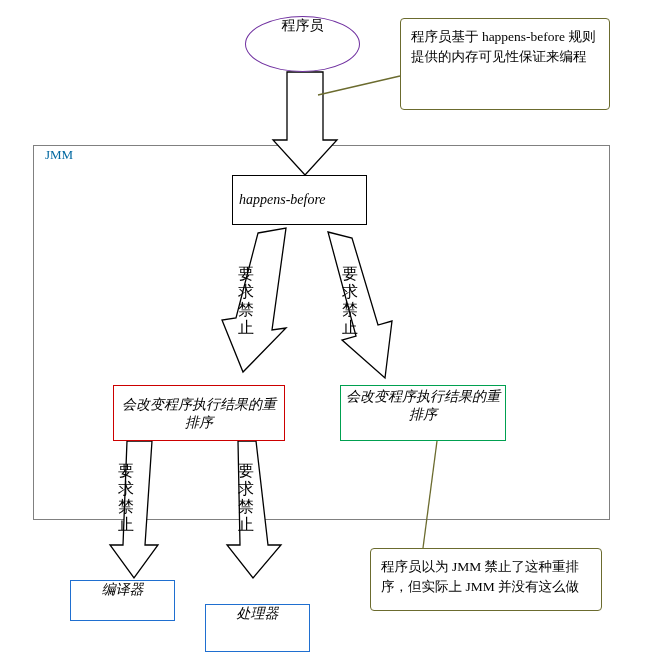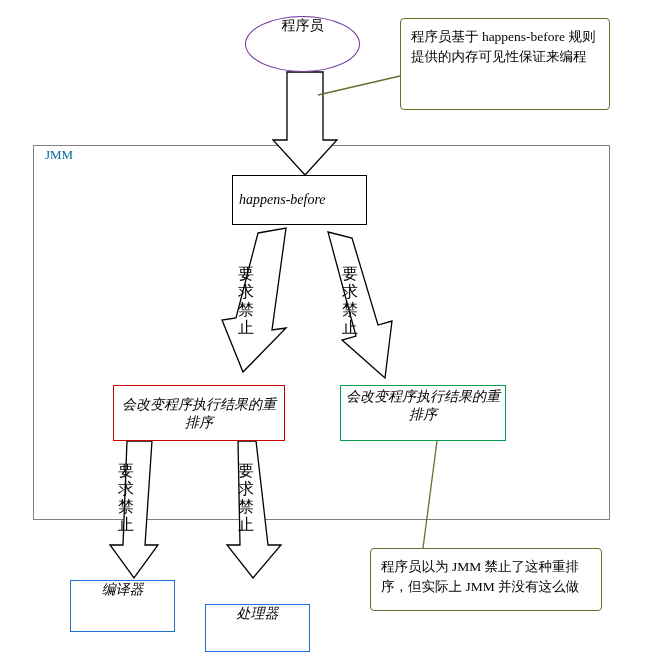--- a/index.html
+++ b/index.html
@@ -69,21 +69,21 @@
     top: 385px;
     width: 166px;
     height: 56px;
     border: 1.4px solid #00a050;
     padding: 2px 4px;
   }
   #node-compiler {
     left: 70px;
     top: 580px;
     width: 105px;
-    height: 52px;
+    height: 41px;
     border: 1.3px solid #1f6fd0;
   }
   #node-processor {
     left: 205px;
     top: 580px;
     width: 105px;
     height: 48px;
     border: 1.3px solid #1f6fd0;
     margin-top: 24px;
   }

